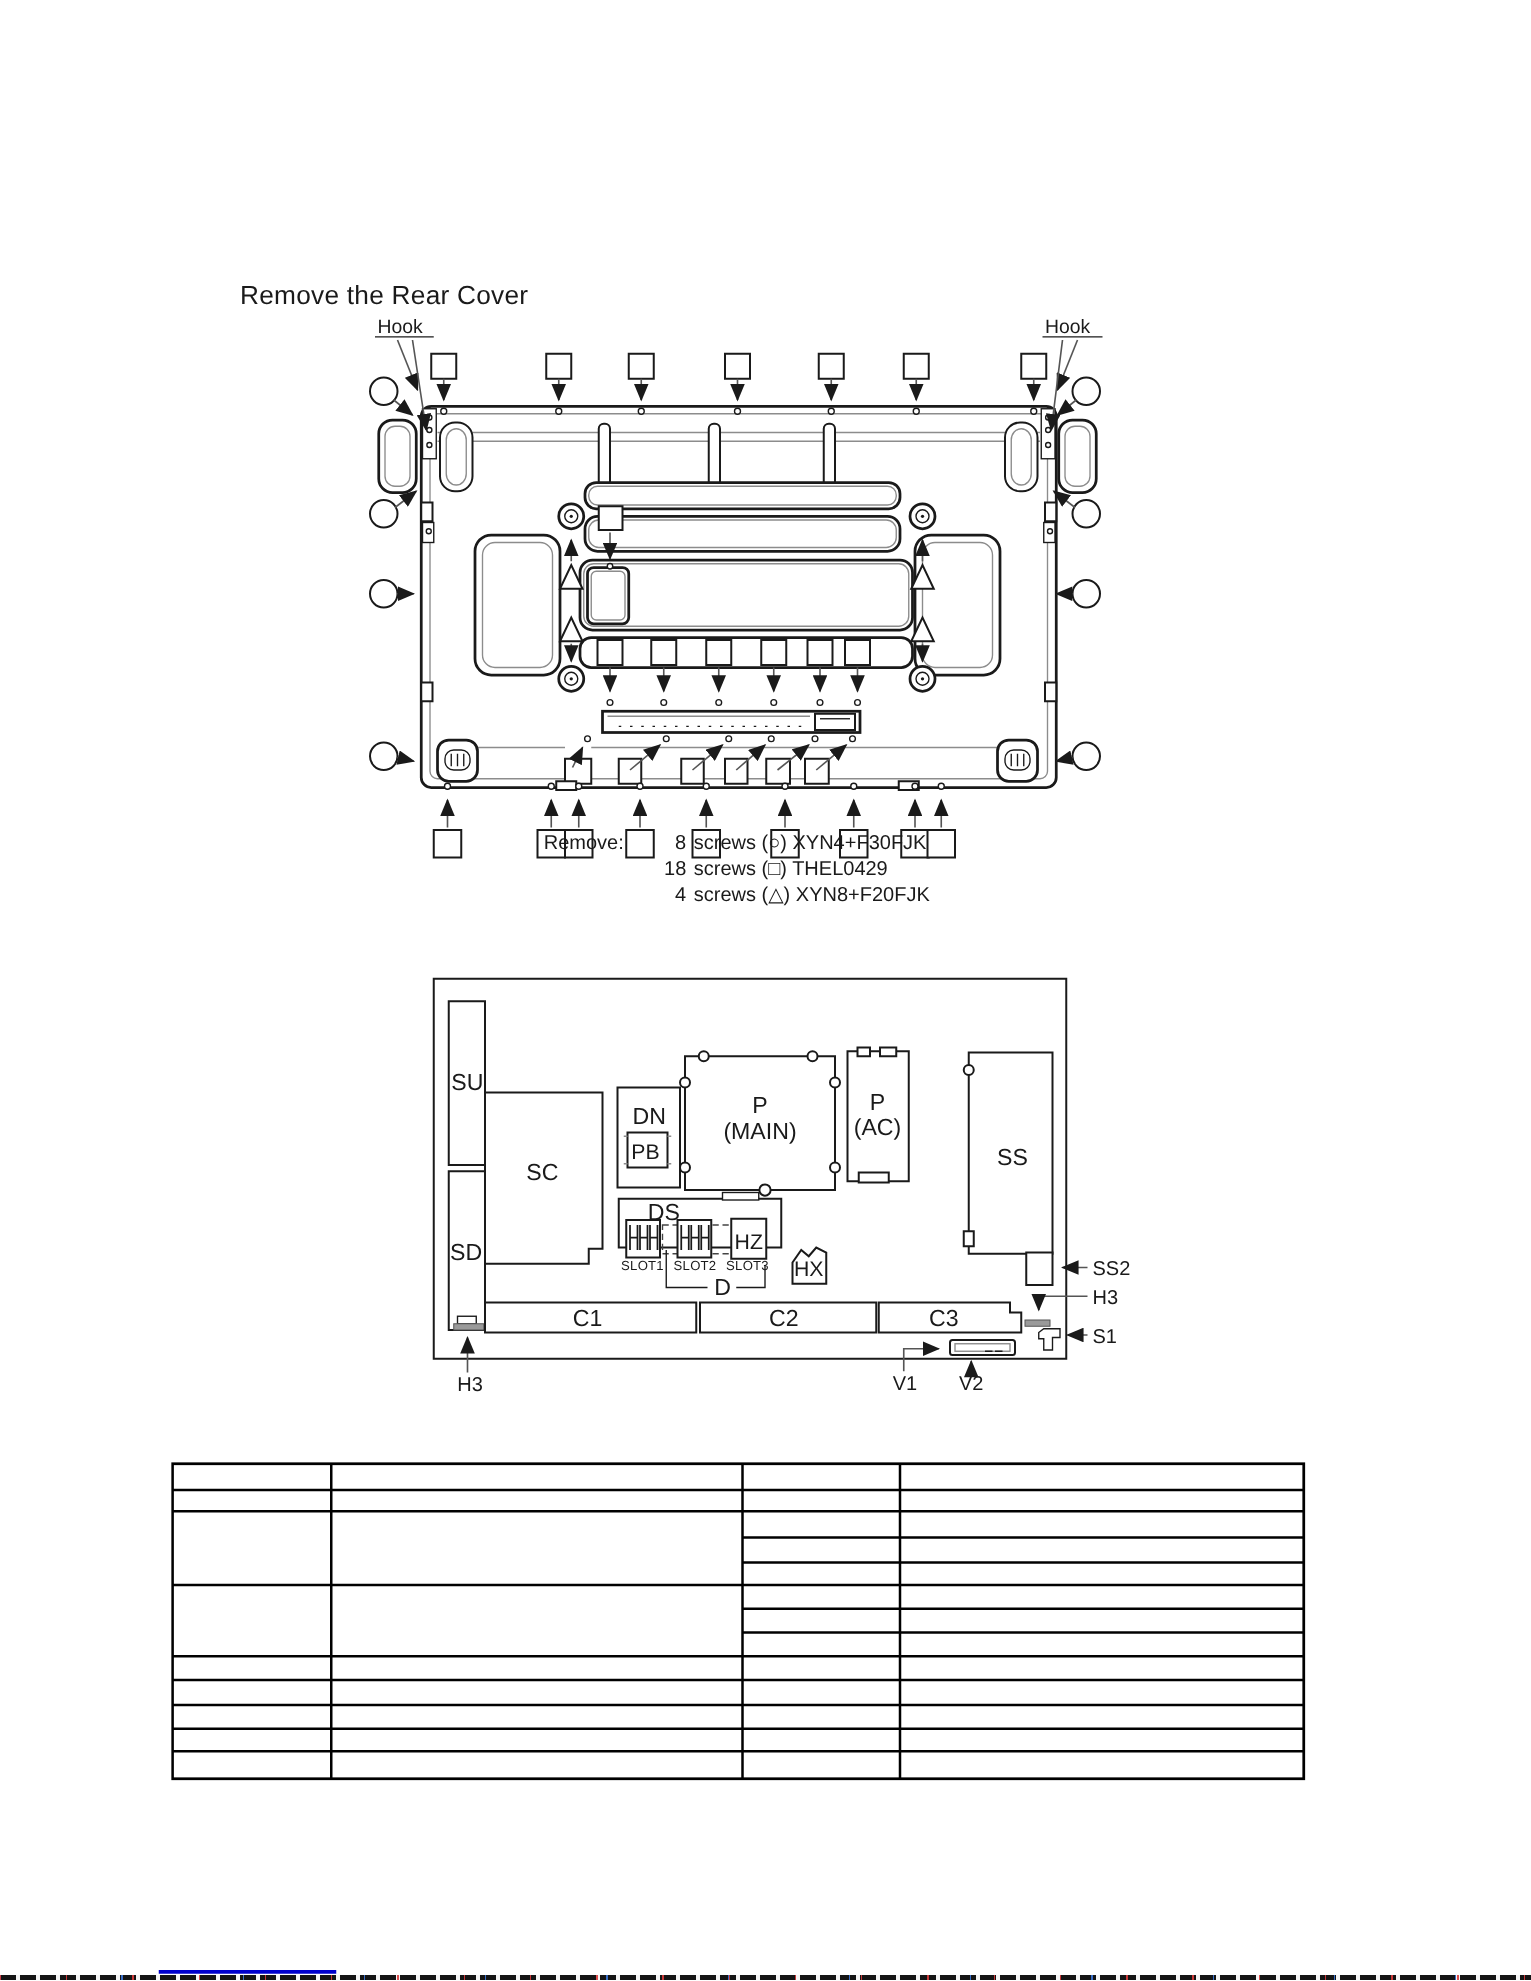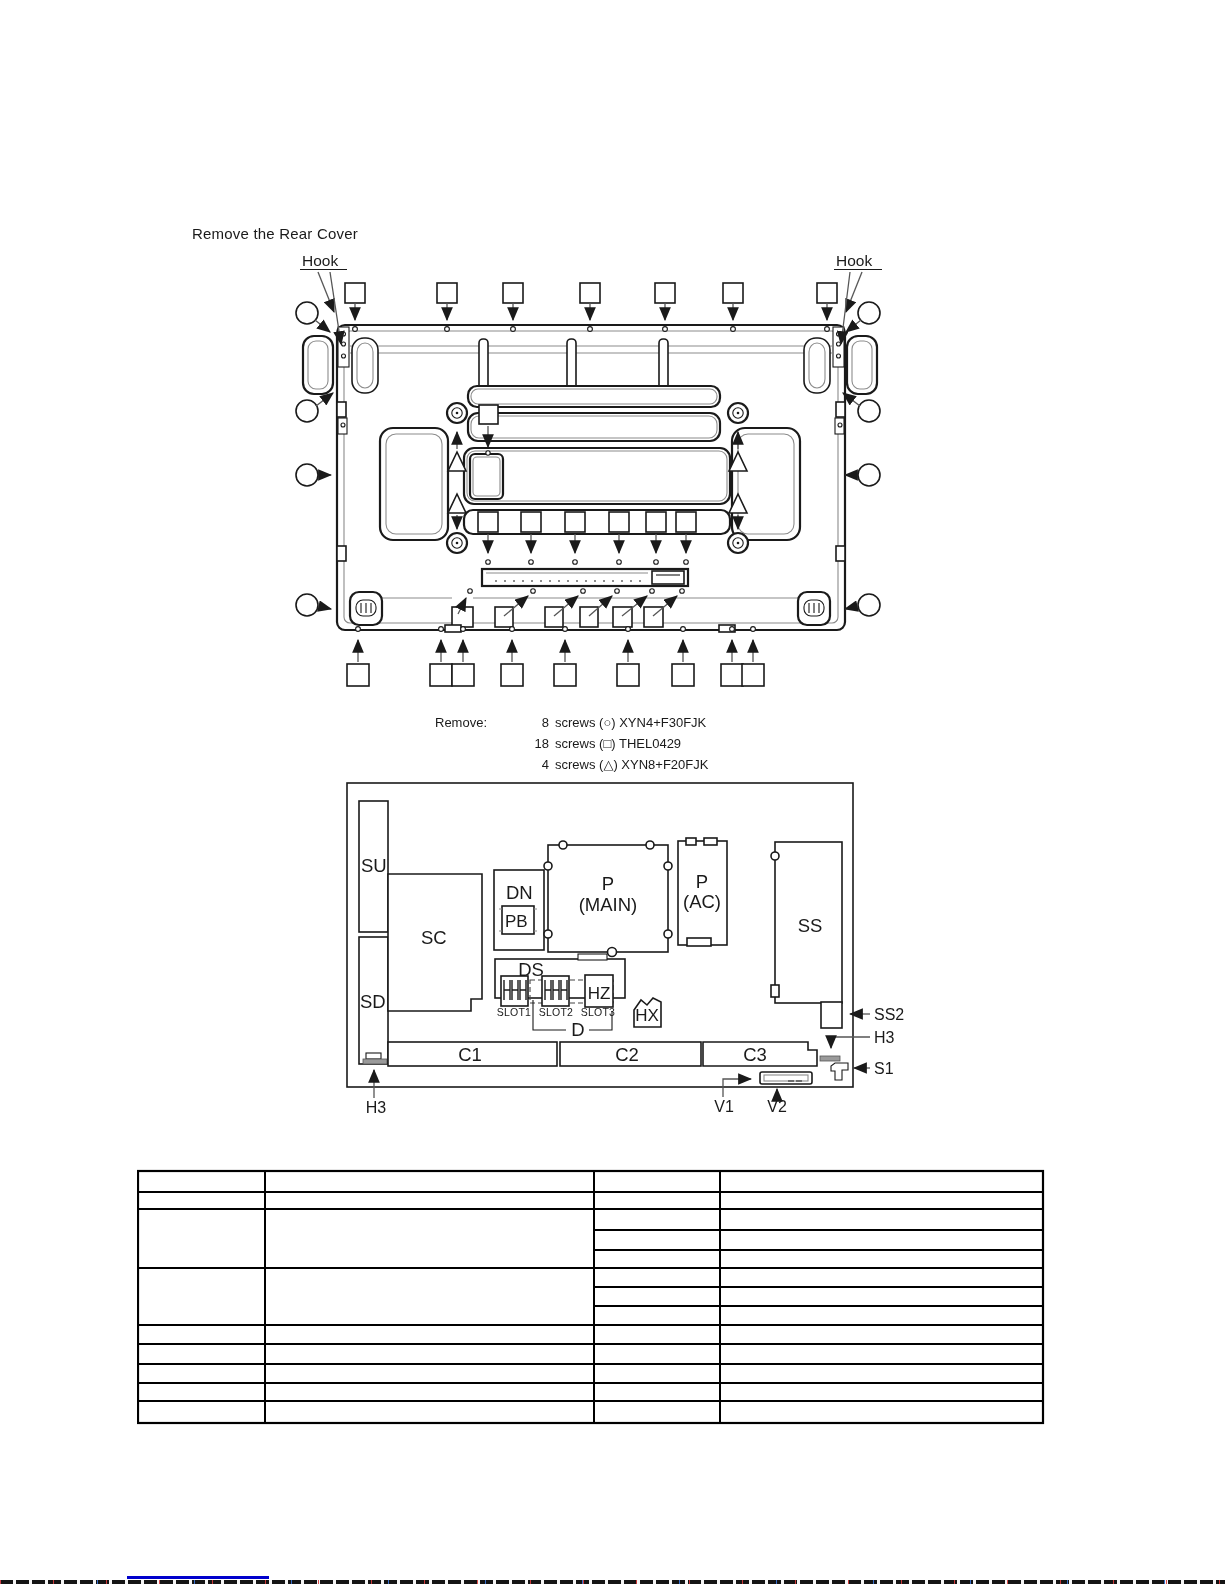--- a/index.html
+++ b/index.html
@@ -1,35 +1,35 @@
 <!DOCTYPE html>
 <html><head>
 <meta charset="utf-8">
 <style>
   html,body{margin:0;padding:0;background:#ffffff;}
   body{width:1225px;height:1585px;position:relative;font-family:"Liberation Sans",sans-serif;color:#1a1a1a;overflow:hidden;}
   .abs{position:absolute;}
-  .title{left:192px;top:225px;font-size:15px;letter-spacing:.2px;}
+  .title{left:192px;top:225px;font-size:21px;letter-spacing:.2px;}
   
   .s1{stroke:#1a1a1a;stroke-width:1.1;fill:none;}
   .s15{stroke:#1a1a1a;stroke-width:1.6;fill:none;}
   .s2{stroke:#1a1a1a;stroke-width:2.2;fill:none;}
   .gray{stroke:#8c8c8c;}
   .fw{fill:#ffffff;}
   .shaft{stroke:#555555;stroke-width:1.3;fill:none;}
   .dash{stroke:#444444;stroke-width:1.1;fill:none;stroke-dasharray:5 3;}
   text{fill:#1a1a1a;font-family:"Liberation Sans",sans-serif;}
   .ht{font-size:15.5px;}
   .bt{font-size:18.5px;}
   .mt{font-size:17px;}
   .st{font-size:10.5px;letter-spacing:.2px;}
   .lt{font-size:16px;}
   .hh{stroke:#1a1a1a;stroke-width:1.4;fill:none;}
   
-  .remove-block{left:435px;top:712px;font-size:13px;line-height:21px;}
+  .remove-block{left:435px;top:664px;font-size:16px;line-height:21px;}
   .remove-row{display:grid;grid-template-columns:84px 24px auto;column-gap:6px;}
   .rb-count{text-align:right;}
   
   .blue-line{left:127px;top:1576px;width:142px;height:3px;background:#0000cc;}
   .page-edge{left:0;top:1580px;width:1225px;height:4px;
     background-image:
       repeating-linear-gradient(90deg, rgba(220,60,60,.9) 0 1px, transparent 1px 53px),
       repeating-linear-gradient(90deg, rgba(60,120,220,.9) 0 1px, transparent 1px 97px),
       repeating-linear-gradient(90deg,#141414 0 13px,#f5f5f5 13px 16px);}
 </style>

